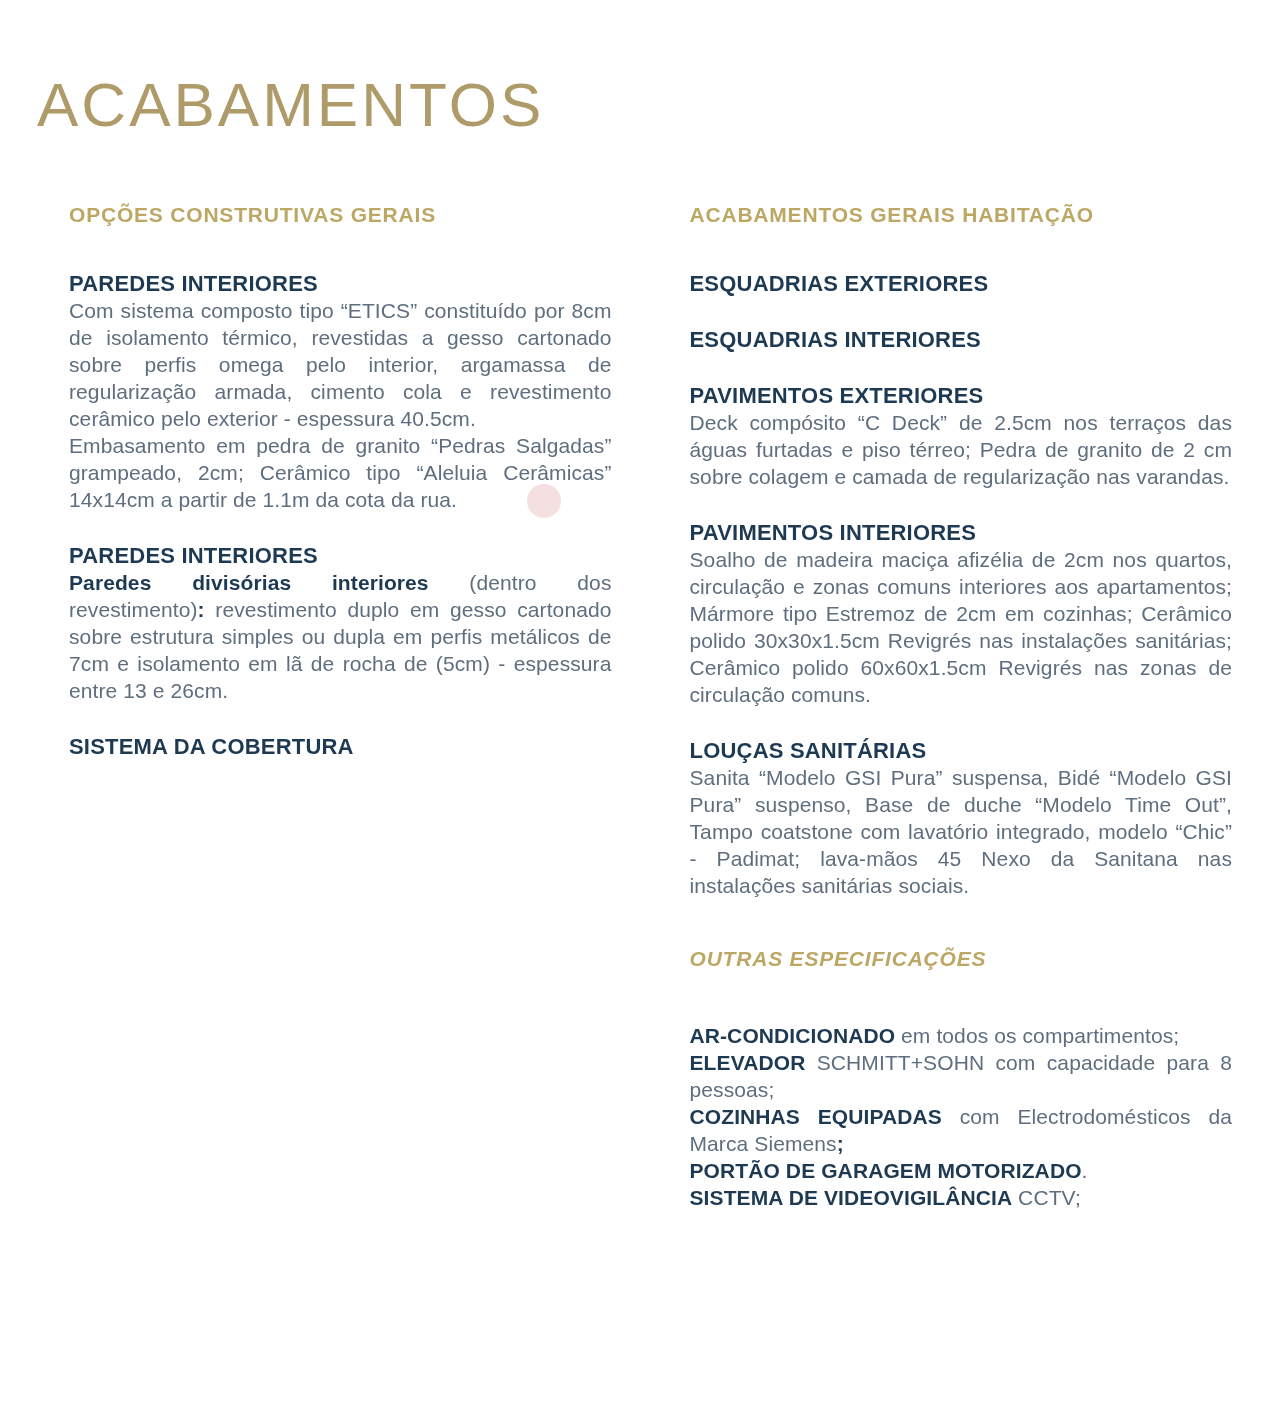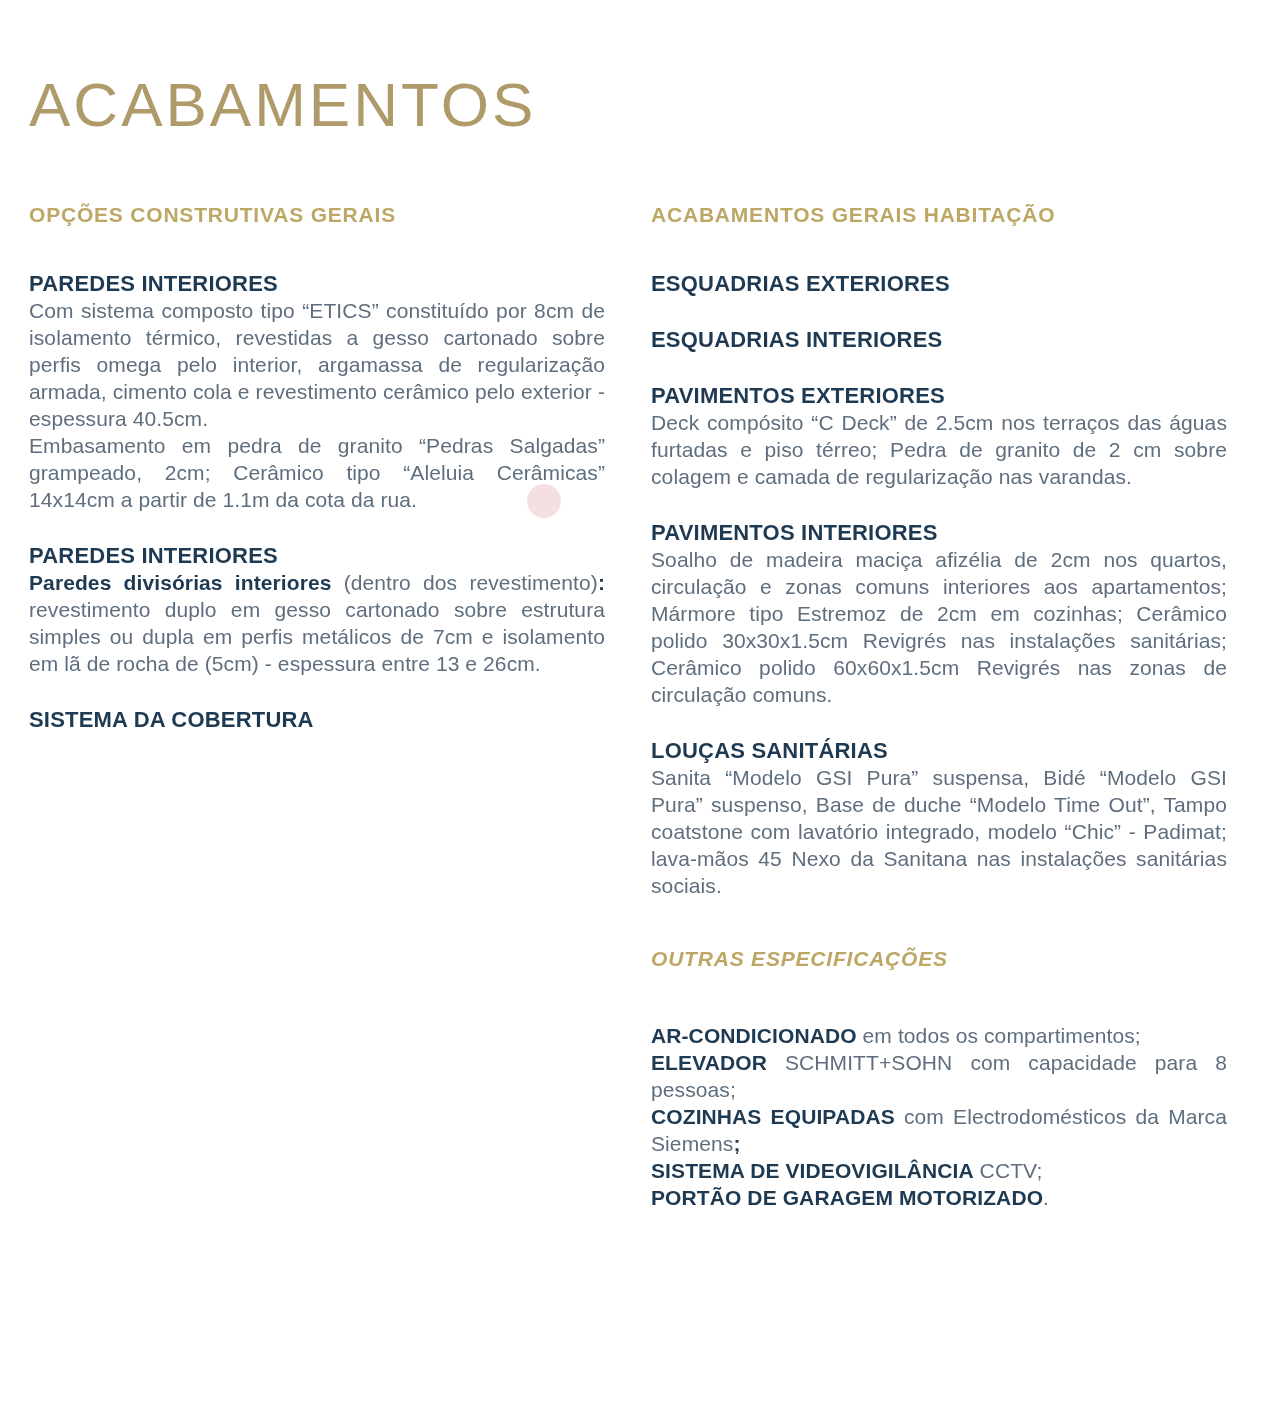--- a/index.html
+++ b/index.html
@@ -2,32 +2,32 @@
 <html style="--gold-title: #af9b69; --gold: #bda765; --navy: #1e3a52; --body-text: #5f6e7e; --pink: #e8babd;"><head>
 <meta charset="utf-8">
 <style>
   * { margin: 0; padding: 0; box-sizing: border-box; }
   html, body { background: #ffffff; }
   body {
     width: 1280px; height: 1402px;
     position: relative; overflow: hidden;
     font-family: "Liberation Sans", sans-serif;
   }
-  .page { position: absolute; inset: 0; padding: 72px 48px 0 29px; }
+  .page { position: absolute; inset: 0; padding: 72px 48px 0 37px; }
   .title {
     font-family: "Liberation Sans", sans-serif;
     font-weight: 400;
     font-size: 62px;
     line-height: 1.05;
     letter-spacing: 3px;
     color: var(--gold-title, #af9b69);
     margin-bottom: 64px;
   }
   .columns { display: flex; gap: 46px; }
-  .col { width: 576px; }
+  .col { width: 576px; margin-left: 32px; }
   .eyebrow {
     font-size: 21px; font-weight: 700;
     letter-spacing: 0.8px; line-height: 27px;
     color: var(--gold, #bda765);
     margin-bottom: 42px;
   }
   .eyebrow.gap-top { margin-top: 46px; margin-bottom: 50px; font-style: italic; }
   .section { margin-bottom: 29px; }
   .sec-title {
     font-size: 22px; font-weight: 700;
@@ -86,19 +86,19 @@
         </section>
         <section class="section">
           <h3 class="sec-title">LOUÇAS SANITÁRIAS</h3>
           <p class="body-text"><span>Sanita “Modelo GSI Pura” suspensa, Bidé “Modelo GSI Pura” suspenso, Base de duche “Modelo Time Out”, Tampo coatstone com lavatório integrado, modelo “Chic” - Padimat; lava-mãos 45 Nexo da Sanitana nas instalações sanitárias sociais.</span></p>
         </section>
         <h2 class="eyebrow gap-top">OUTRAS ESPECIFICAÇÕES</h2>
         <div class="specs">
           <p class="body-text"><span class="b">AR-CONDICIONADO</span><span> em todos os compartimentos;</span></p>
           <p class="body-text"><span class="b">ELEVADOR</span><span> SCHMITT+SOHN com capacidade para 8 pessoas;</span></p>
           <p class="body-text"><span class="b">COZINHAS EQUIPADAS</span><span> com Electrodomésticos da Marca Siemens</span><span class="b">;</span></p>
+          <p class="body-text"><span class="b">PORTÃO DE GARAGEM MOTORIZADO</span><span>.</span></p>
           <p class="body-text"><span class="b">SISTEMA DE VIDEOVIGILÂNCIA</span><span> CCTV;</span></p>
-          <p class="body-text"><span class="b">PORTÃO DE GARAGEM MOTORIZADO</span><span>.</span></p>
         </div>
       </div>
   </div>
 </div>
 <div class="watermark-dot" style="left: 527px; top: 484px; width: 34px; height: 34px;"></div>
 
 </body></html>

